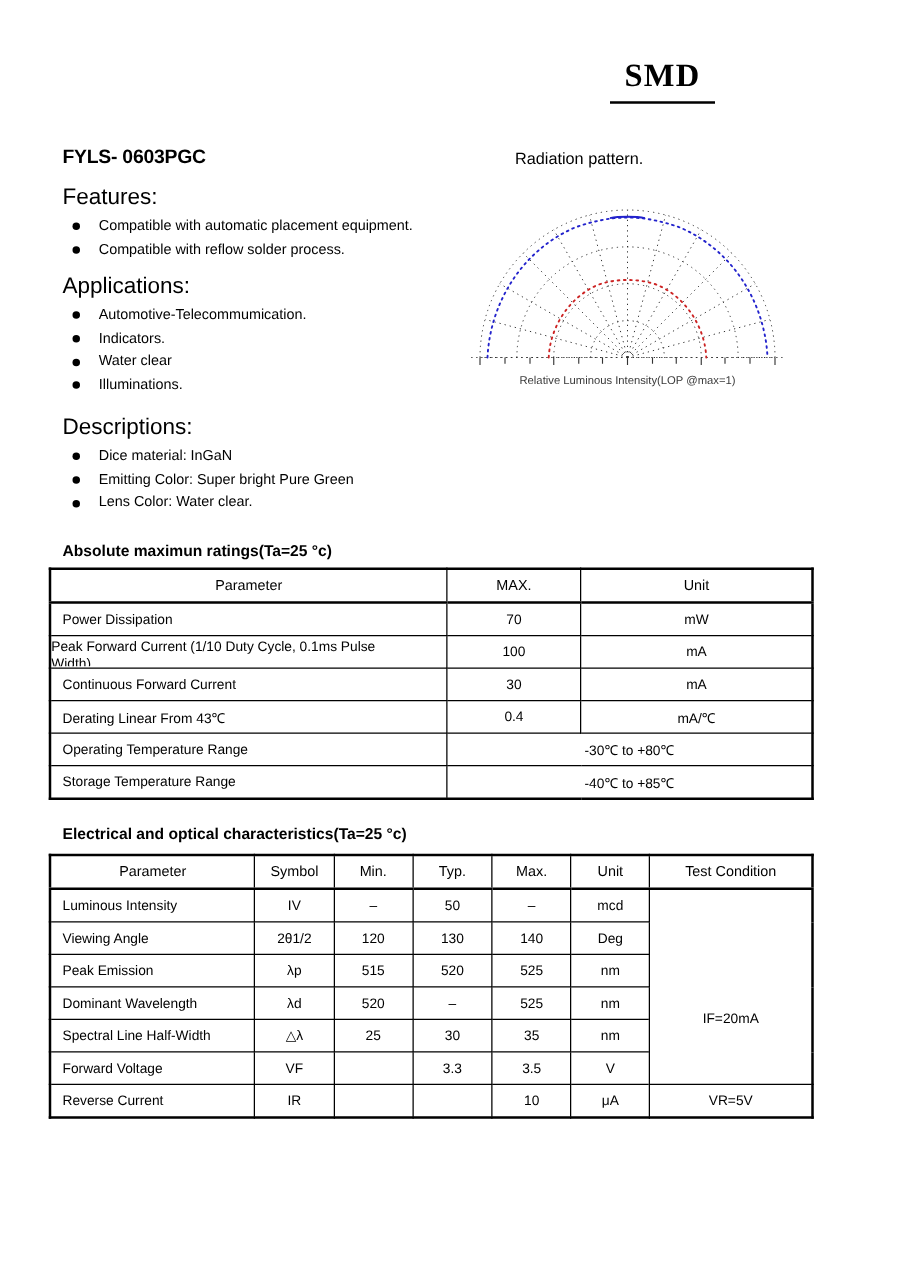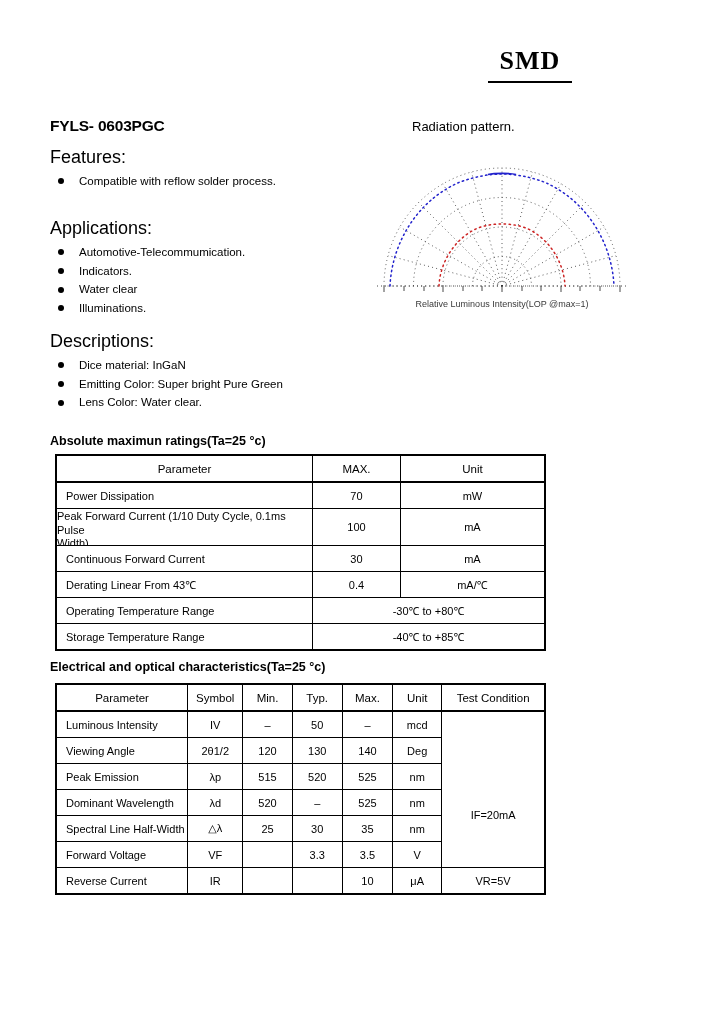--- a/index.html
+++ b/index.html
@@ -165,22 +165,22 @@
     position: absolute;
     left: 50px;
     font-size: 12.5px;
     font-weight: bold;
   }
   #tbl1-title { top: 434px; }
   #tbl2-title { top: 660px; }
 
   table.dt {
     position: absolute;
-    left: 55px;
-    width: 491px;
+    left: 39px;
+    width: 612px;
     border-collapse: collapse;
     font-size: 11px;
   }
   #table-abs { top: 454px; }
   #table-elec { top: 683px; }
 
   table.dt td, table.dt th {
     border: 1px solid #000;
     padding: 0;
     font-weight: normal;
@@ -247,20 +247,21 @@
       <div class="smd-rule"></div>
     </div>
   </div>
 
   <div class="part-no">FYLS- 0603PGC</div>
   <div class="rad-title">Radiation pattern.</div>
 
   <div class="sec" id="features-sec">
     <div class="sec-head">Features:</div>
     <ul class="blist">
+      <li><span class="bullet"></span><span>Compatible with automatic placement equipment.</span></li>
       <li><span class="bullet"></span><span>Compatible with reflow solder process.</span></li>
     </ul>
   </div>
 
   <div class="sec" id="applications-sec">
     <div class="sec-head">Applications:</div>
     <ul class="blist">
       <li><span class="bullet"></span><span>Automotive-Telecommumication.</span></li>
       <li><span class="bullet"></span><span>Indicators.</span></li>
       <li><span class="bullet"></span><span>Water clear</span></li>

